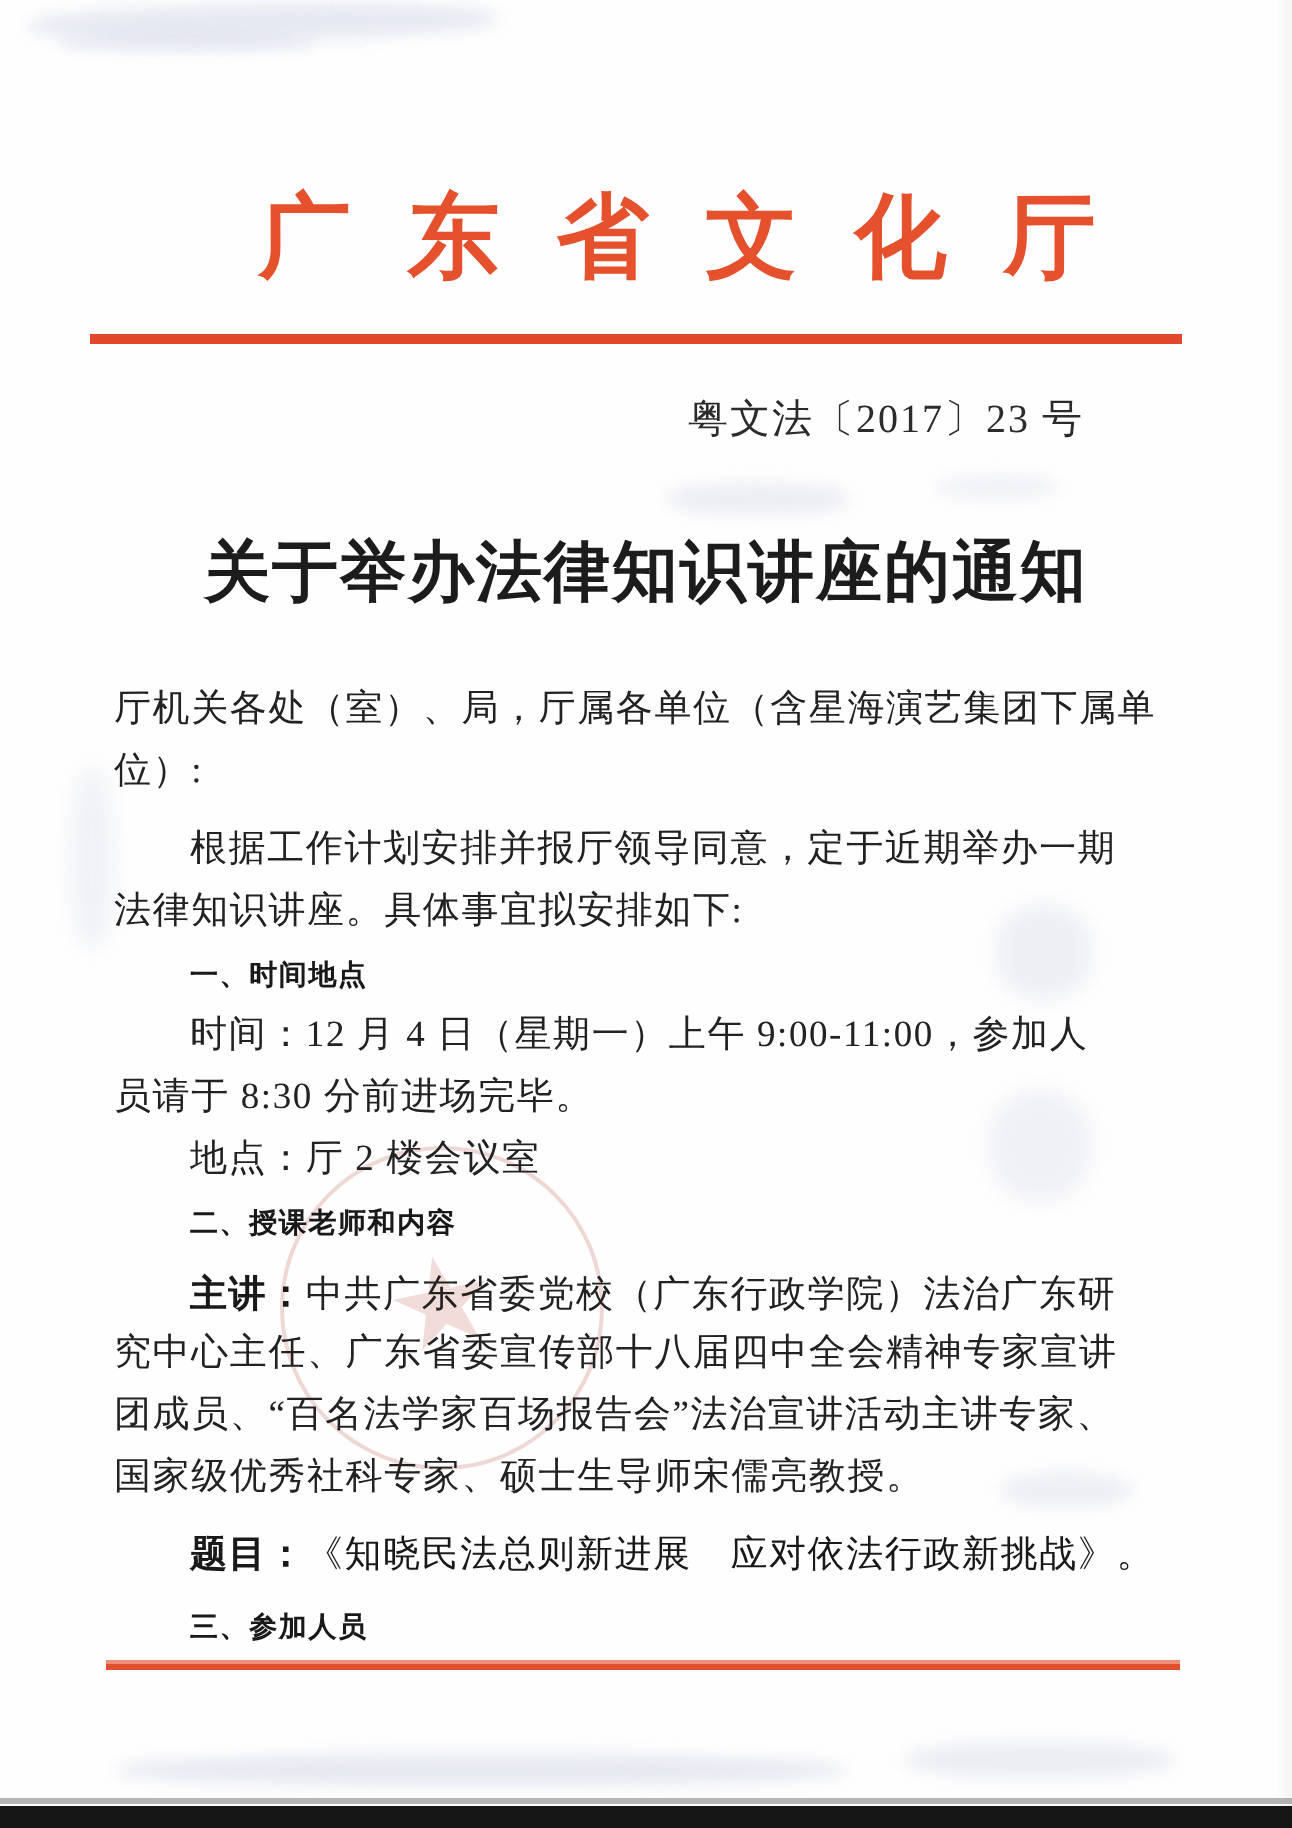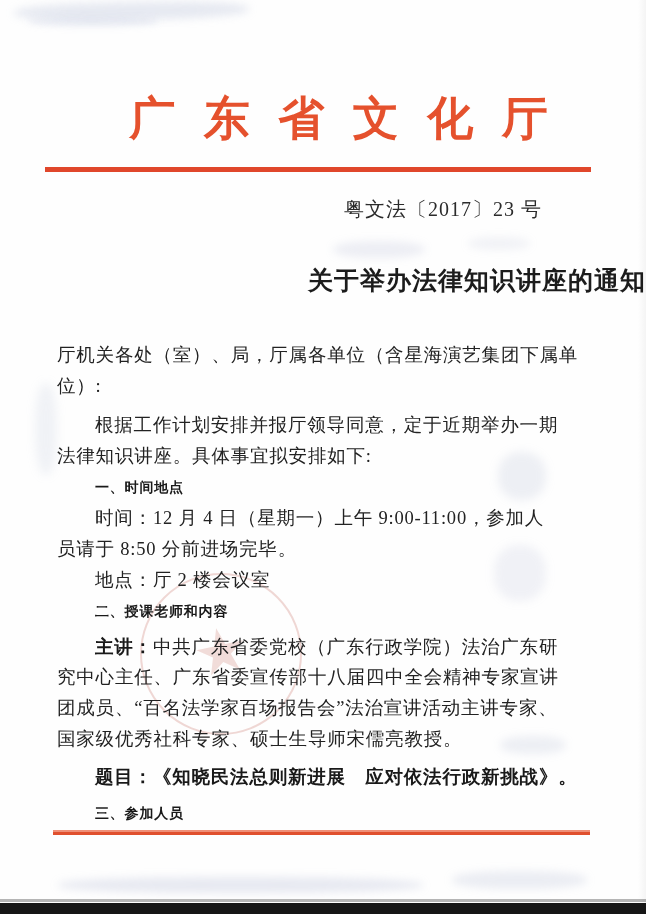--- a/index.html
+++ b/index.html
@@ -38,22 +38,22 @@
     top: 196px; right: 104px;
     font-size: 20px;
     letter-spacing: 1px;
     color: #2b2b2b;
   }
 
   
   .notice-title {
     position: absolute;
     top: 264px; left: 0; width: 100%;
-    text-align: right;
-    font-size: 25px;
+    text-align: center;
+    font-size: 33px;
     font-weight: bold;
     letter-spacing: 1px;
     color: #1c1c1c;
   }
 
   
   .body-text {
     position: absolute;
     top: 340px; left: 57px; width: 534px;
     color: #222222;
@@ -75,21 +75,21 @@
     color: #191919;
     font-size: 14px;
   }
   .lead {
     font-family: "Liberation Sans", "DejaVu Sans", sans-serif;
     font-weight: bold;
     color: #191919;
   }
   .bold-line {
     font-family: "Liberation Sans", "DejaVu Sans", sans-serif;
-    font-weight: bold;
+    font-weight: normal;
     color: #191919;
   }
 
   
   .rule-bottom {
     position: absolute;
     top: 830px; left: 53px; width: 537px;
     height: 3px;
     border-top: 2px solid rgba(233, 105, 74, 0.75);
     border-bottom: 3px solid #e0502e;
@@ -171,21 +171,21 @@
 
     <div class="bline">厅机关各处（室）、局，厅属各单位（含星海演艺集团下属单</div>
     <div class="bline">位）:</div>
 
     <div class="bline ind m8">根据工作计划安排并报厅领导同意，定于近期举办一期</div>
     <div class="bline">法律知识讲座。具体事宜拟安排如下:</div>
 
     <div class="bline ind heading">一、时间地点</div>
 
     <div class="bline ind">时间：12 月 4 日（星期一）上午 9:00-11:00，参加人</div>
-    <div class="bline">员请于 8:50 分前进场完毕。</div>
+    <div class="bline">员请于 8:30 分前进场完毕。</div>
 
     <div class="bline ind">地点：厅 2 楼会议室</div>
 
     <div class="bline ind heading">二、授课老师和内容</div>
 
     <div class="bline ind m4"><span class="lead">主讲：</span><span>中共广东省委党校（广东行政学院）法治广东研</span></div>
     <div class="bline">究中心主任、广东省委宣传部十八届四中全会精神专家宣讲</div>
     <div class="bline">团成员、“百名法学家百场报告会”法治宣讲活动主讲专家、</div>
     <div class="bline">国家级优秀社科专家、硕士生导师宋儒亮教授。</div>
 

